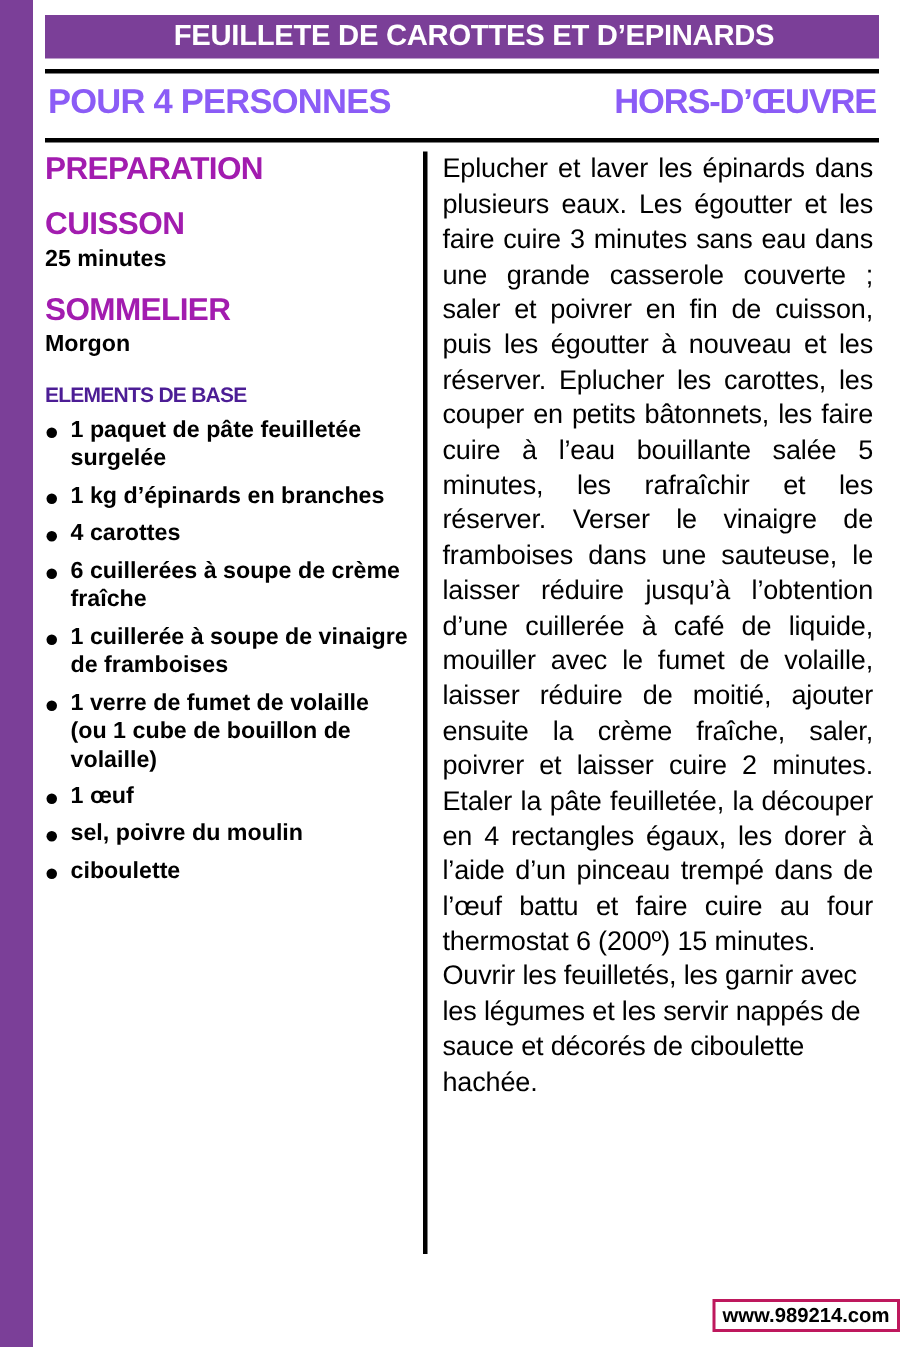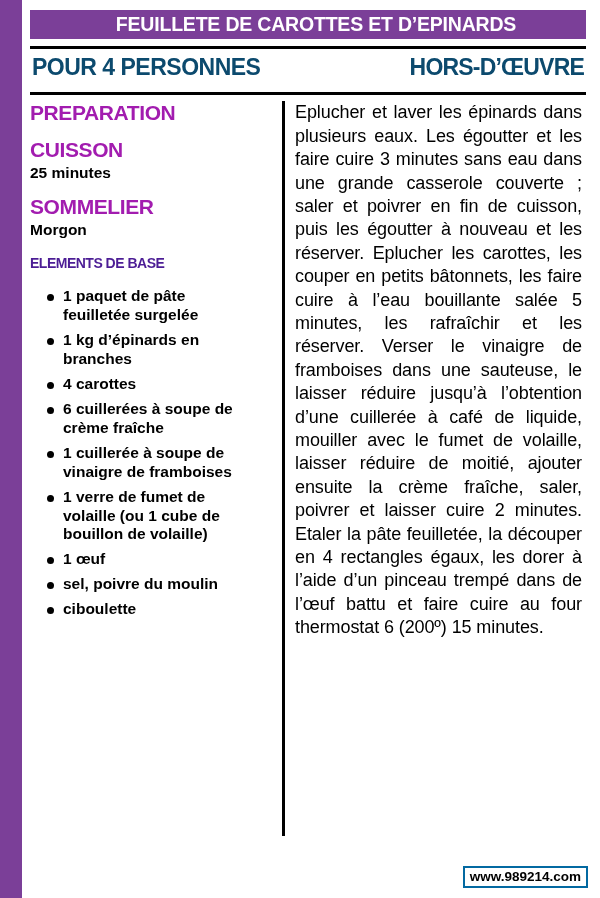--- a/index.html
+++ b/index.html
@@ -61,21 +61,21 @@
     display: flex;
     justify-content: space-between;
     align-items: baseline;
     padding: 5px 2px 4px 2px;
   }
   .meta-row .serving,
   .meta-row .category {
     font-weight: bold;
     font-size: 23px;
     letter-spacing: -0.5px;
-    color: #0c4a6e;
+    color: #8b5cf6;
     white-space: nowrap;
   }
   .meta-row .category {
     letter-spacing: -0.8px;
   }
   
   .columns {
     display: flex;
     margin-top: 6px;
     height: 760px;
@@ -115,21 +115,21 @@
   }
   .base-title {
     color: #4c1d95;
     font-size: 14px;
     font-weight: bold;
     letter-spacing: -0.5px;
     margin: 16px 0 7px 0;
   }
   ul.ingredients {
     list-style: none;
-    margin: 16px;
+    margin: 0;
     padding: 0;
   }
   ul.ingredients li {
     position: relative;
     padding-left: 17px;
     font-size: 15.5px;
     font-weight: bold;
     line-height: 1.22;
     margin-bottom: 6px;
     color: #000;
@@ -155,23 +155,23 @@
   .method p {
     margin: 0;
     text-align: justify;
   }
   .method p.last {
     text-align: left;
   }
   
   .watermark {
     position: absolute;
-    right: 12px;
+    right: 0;
     bottom: 10px;
-    border: 2px solid #0369a1;
+    border: 2px solid #be185d;
     padding: 1px 5px 2px 5px;
     font-size: 13.5px;
     font-weight: bold;
     color: #000;
     background: #fff;
     letter-spacing: 0px;
   }
 </style>
 </head>
 <body>
@@ -224,20 +224,21 @@
           <li>sel, poivre du moulin</li>
           <li>ciboulette</li>
         </ul>
 
       </div>
 
       <div class="col-divider"></div>
 
       <div class="col-right method">
         <p>Eplucher et laver les épinards dans plusieurs eaux. Les égoutter et les faire cuire 3 minutes sans eau dans une grande casserole couverte ; saler et poivrer en fin de cuisson, puis les égoutter à nouveau et les réserver. Eplucher les carottes, les couper en petits bâtonnets, les faire cuire à l’eau bouillante salée 5 minutes, les rafraîchir et les réserver. Verser le vinaigre de framboises dans une sauteuse, le laisser réduire jusqu’à l’obtention d’une cuillerée à café de liquide, mouiller avec le fumet de volaille, laisser réduire de moitié, ajouter ensuite la crème fraîche, saler, poivrer et laisser cuire 2 minutes. Etaler la pâte feuilletée, la découper en 4 rectangles égaux, les dorer à l’aide d’un pinceau trempé dans de l’œuf battu et faire cuire au four thermostat 6 (200º) 15 minutes.</p>
+        <p class="last">Ouvrir les feuilletés, les garnir avec les légumes et les servir nappés de sauce et décorés de ciboulette hachée.</p>
       </div>
 
     </div>
 
   </div>
 
   <div class="watermark">www.989214.com</div>
 
 </div>
 

